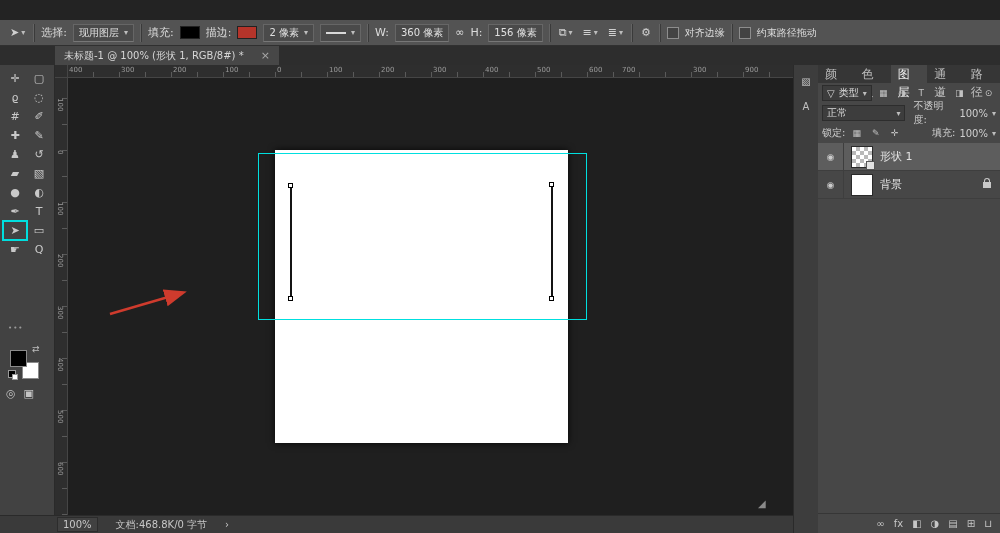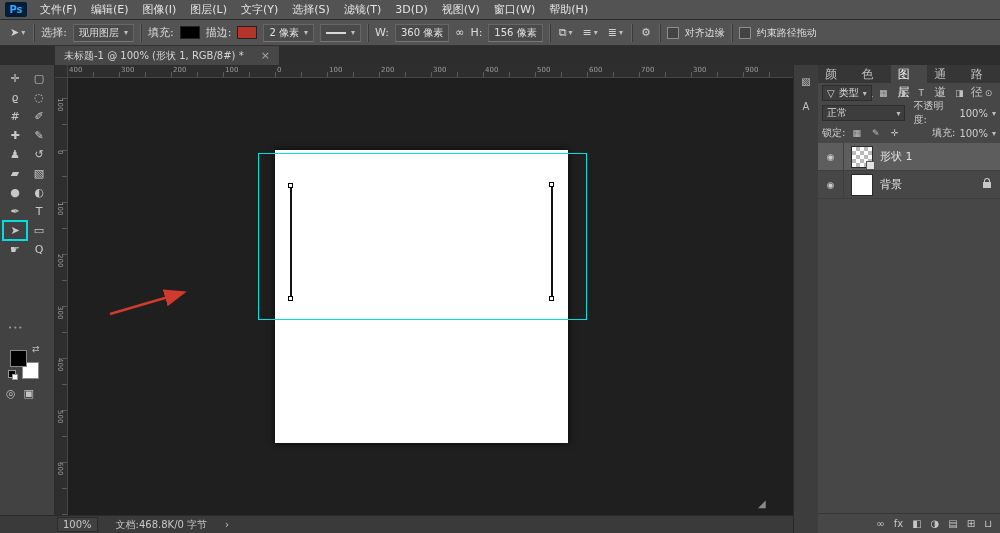--- a/index.html
+++ b/index.html
@@ -94,34 +94,20 @@
   
   .statusbar{left:0;top:515px;width:793px;height:18px;background:#3a3a3a;border-top:1px solid #2a2a2a;box-sizing:border-box;
              display:flex;align-items:center;gap:18px;padding-left:57px;font-size:10px;color:#c8c8c8;}
   .zoomwell{border:1px solid #2c2c2c;padding:0 5px;line-height:13px;background:#414141;}
 </style>
 </head>
 <body>
 
 <div class="stage">
 
-  <div class="abs menubar">
-    <span class="ps-logo">Ps</span>
-    <span class="mi">文件(F)</span>
-    <span class="mi">编辑(E)</span>
-    <span class="mi">图像(I)</span>
-    <span class="mi">图层(L)</span>
-    <span class="mi">文字(Y)</span>
-    <span class="mi">选择(S)</span>
-    <span class="mi">滤镜(T)</span>
-    <span class="mi">3D(D)</span>
-    <span class="mi">视图(V)</span>
-    <span class="mi">窗口(W)</span>
-    <span class="mi">帮助(H)</span>
-  </div>
 
   <div class="abs optionsbar">
     <span class="obtn">
       <span>➤</span>
       <span class="caret">▾</span>
     </span>
     <span class="sep"></span>
     <span>选择:</span>
     <span class="well">
       <span>现用图层</span>
@@ -223,21 +209,21 @@
     <span class="hlab" style="left:53px">300</span>
     <span class="hlab" style="left:105px">200</span>
     <span class="hlab" style="left:157px">100</span>
     <span class="hlab" style="left:209px">0</span>
     <span class="hlab" style="left:261px">100</span>
     <span class="hlab" style="left:313px">200</span>
     <span class="hlab" style="left:365px">300</span>
     <span class="hlab" style="left:417px">400</span>
     <span class="hlab" style="left:469px">500</span>
     <span class="hlab" style="left:521px">600</span>
-    <span class="hlab" style="left:573px">700</span>
+    <span class="hlab" style="left:554px">700</span>
     <span class="hlab" style="left:625px">300</span>
     <span class="hlab" style="left:677px">900</span>
   </div>
   <div class="abs vruler">
     <span class="vlab" style="top:20px">100</span>
     <span class="vlab" style="top:72px">0</span>
     <span class="vlab" style="top:124px">100</span>
     <span class="vlab" style="top:176px">200</span>
     <span class="vlab" style="top:228px">300</span>
     <span class="vlab" style="top:280px">400</span>

